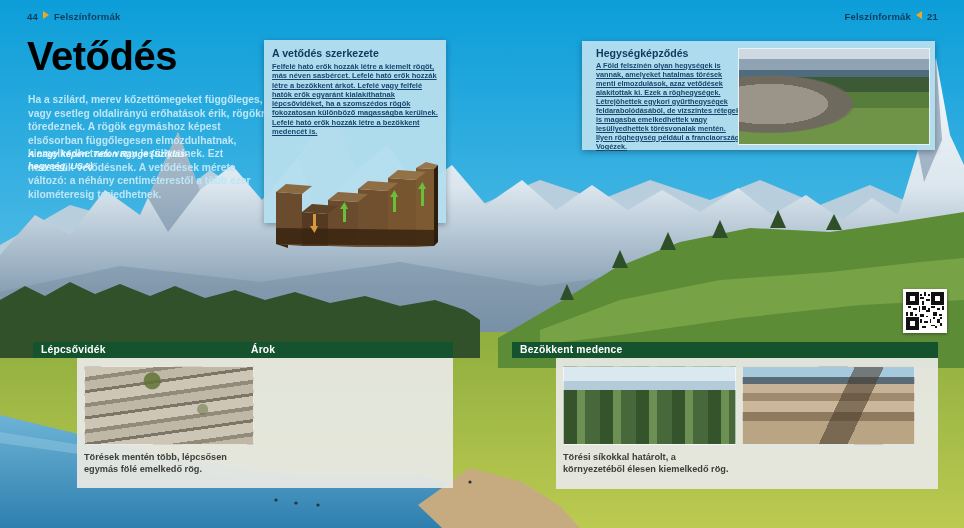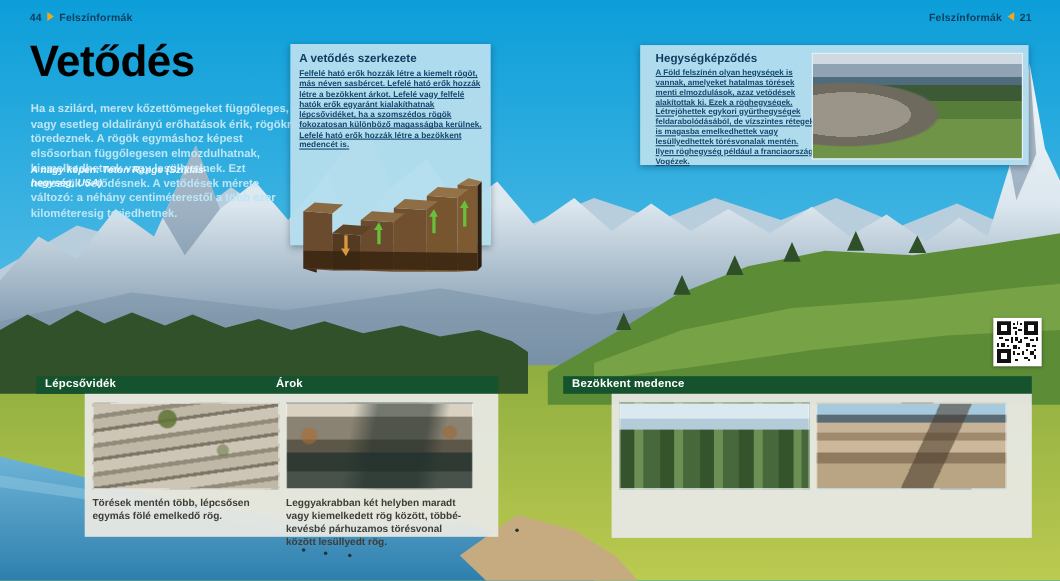--- a/index.html
+++ b/index.html
@@ -239,34 +239,31 @@
   <div class="abs group" id="group-left">
     <div class="bar">
       <div class="bar-title">Lépcsővidék</div>
       <div class="bar-title">Árok</div>
     </div>
     <div class="cells">
       <div class="cell">
         <div class="photo photo-steps"></div>
         <div class="caption">Törések mentén több, lépcsősen egymás fölé emelkedő rög.</div>
       </div>
-      <div class="cell">
-        <div class="photo photo-gorge"></div>
-        <div class="caption">Leggyakrabban két helyben maradt vagy kiemelkedett rög között, többé-kevésbé párhuzamos törésvonal között lesüllyedt rög.</div>
-      </div>
     </div>
   </div>
 
   <div class="abs group" id="group-right">
     <div class="bar">
       <div class="bar-title">Bezökkent medence</div>
     </div>
     <div class="cells">
       <div class="cell">
         <div class="photo photo-karst"></div>
+        <div class="caption">Törési síkokkal határolt, a környezetéből élesen kiemelkedő rög.</div>
       </div>
       <div class="cell">
         <div class="photo photo-basin"></div>
       </div>
     </div>
   </div>
 
 </div>
 
 </body></html>

